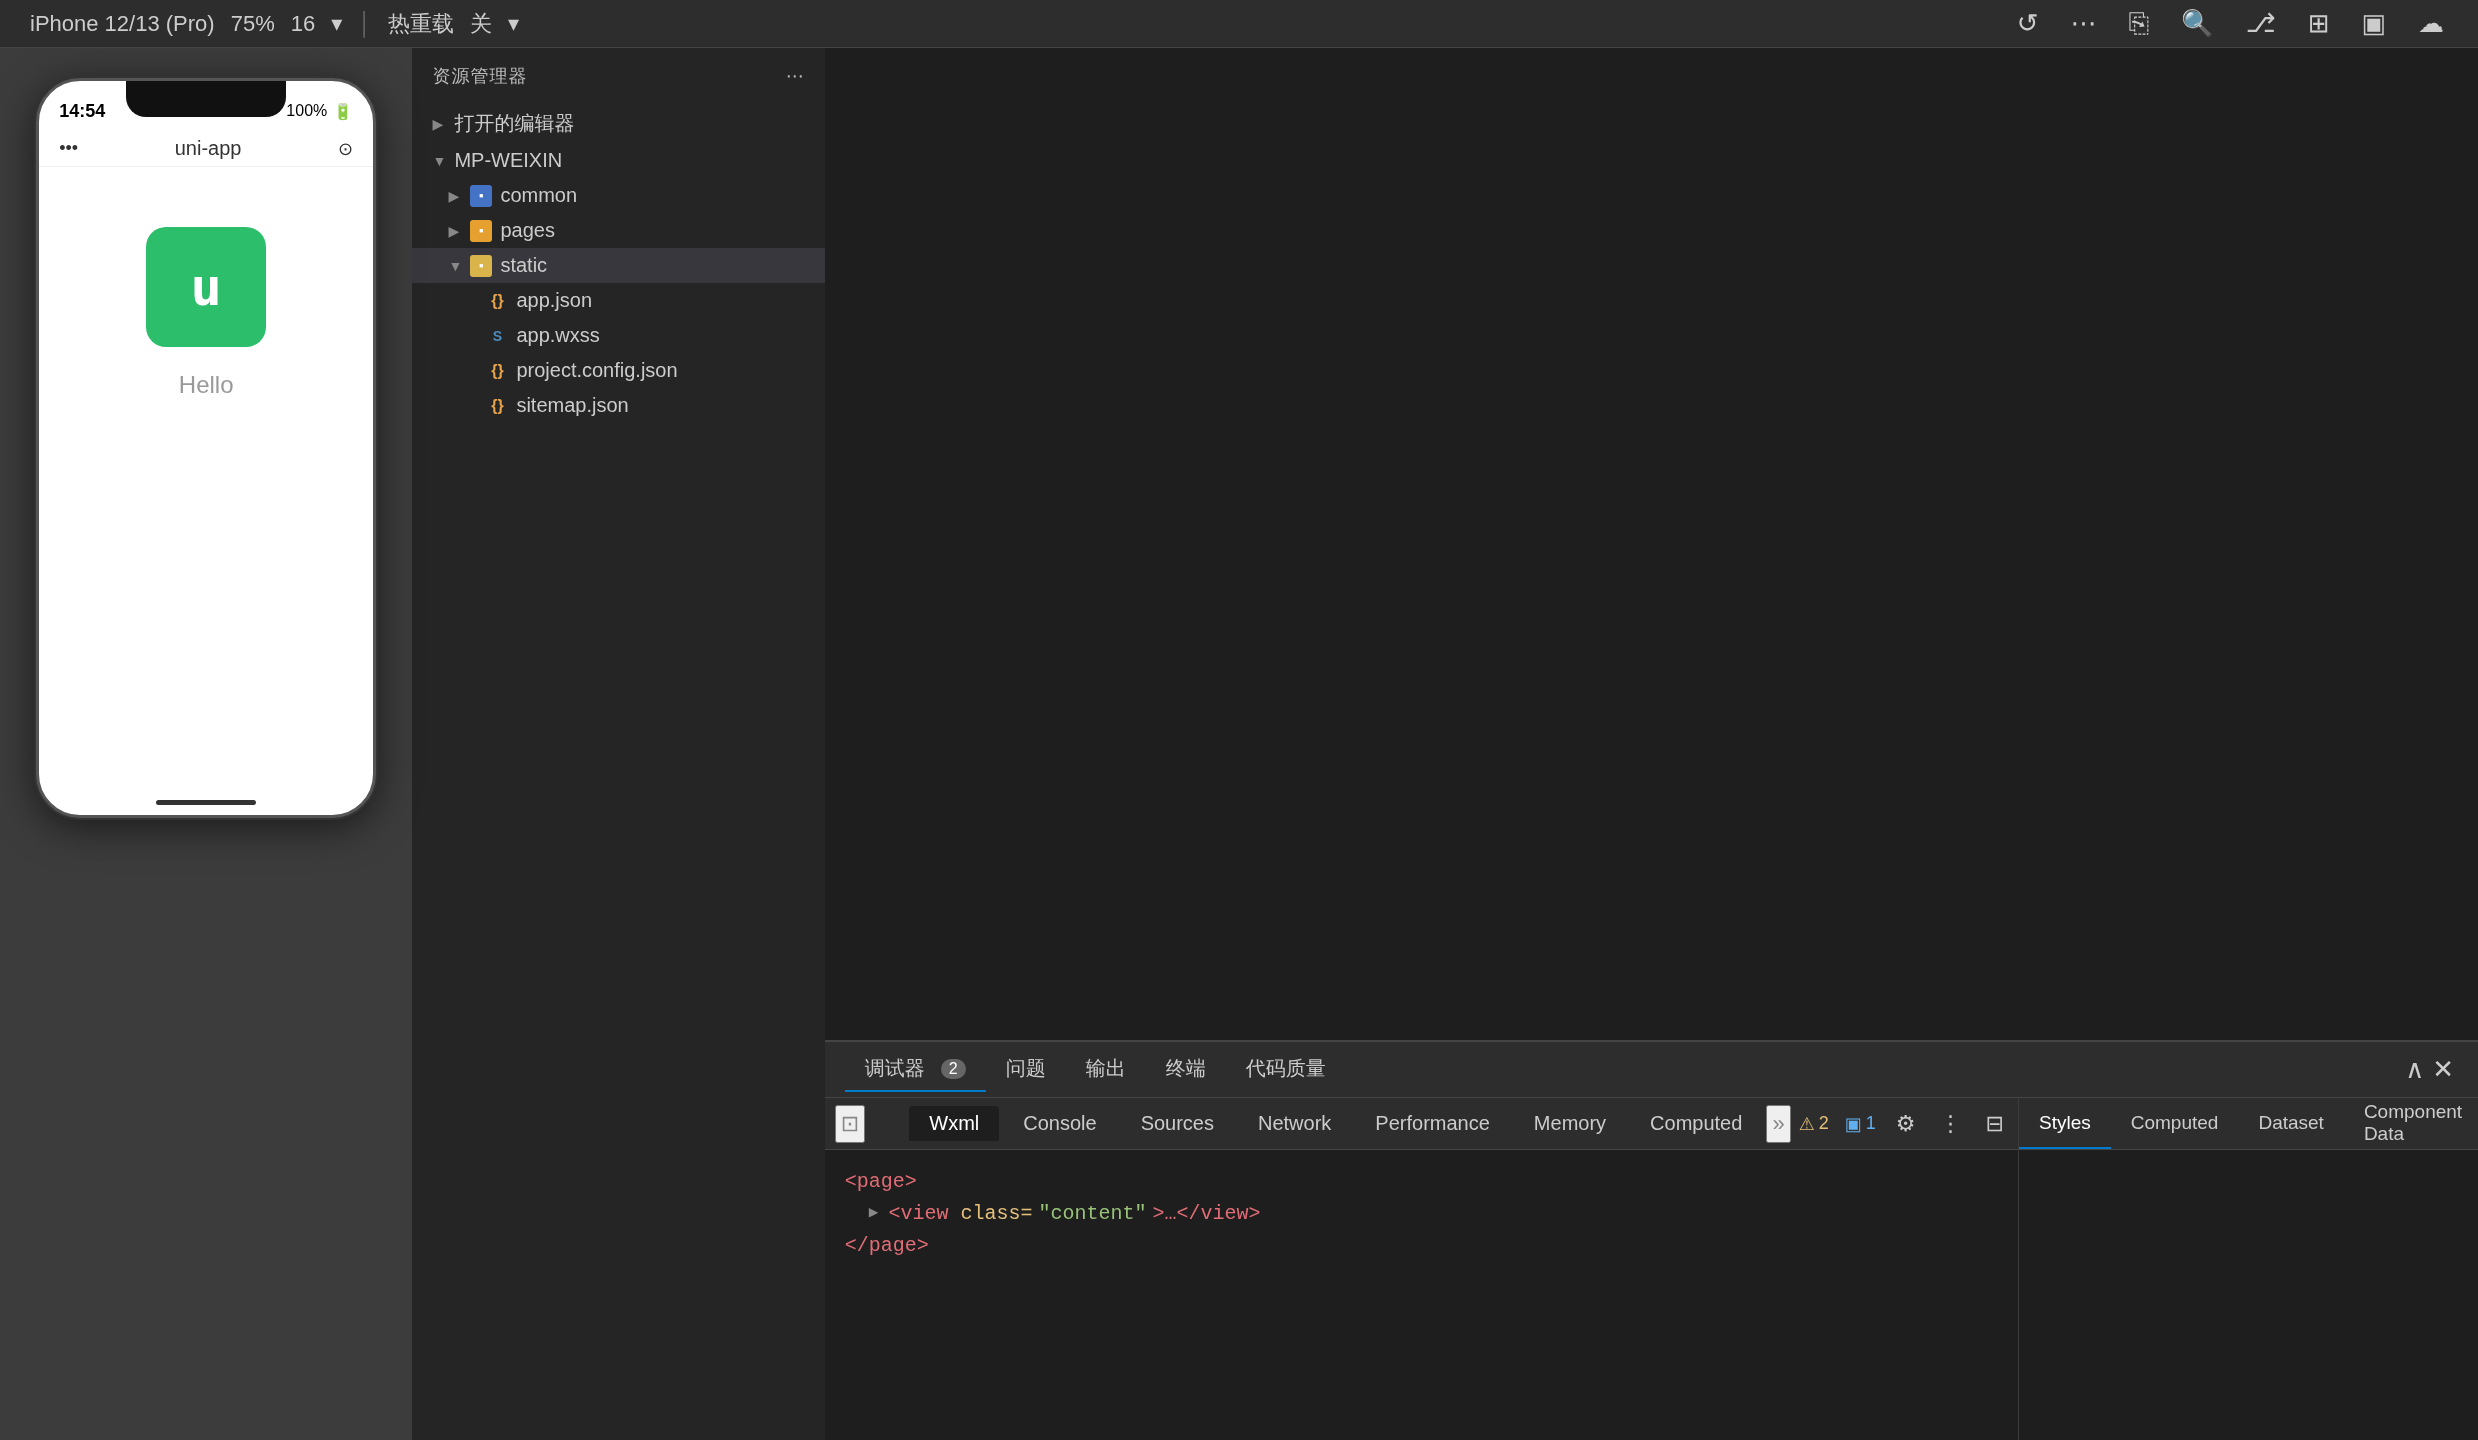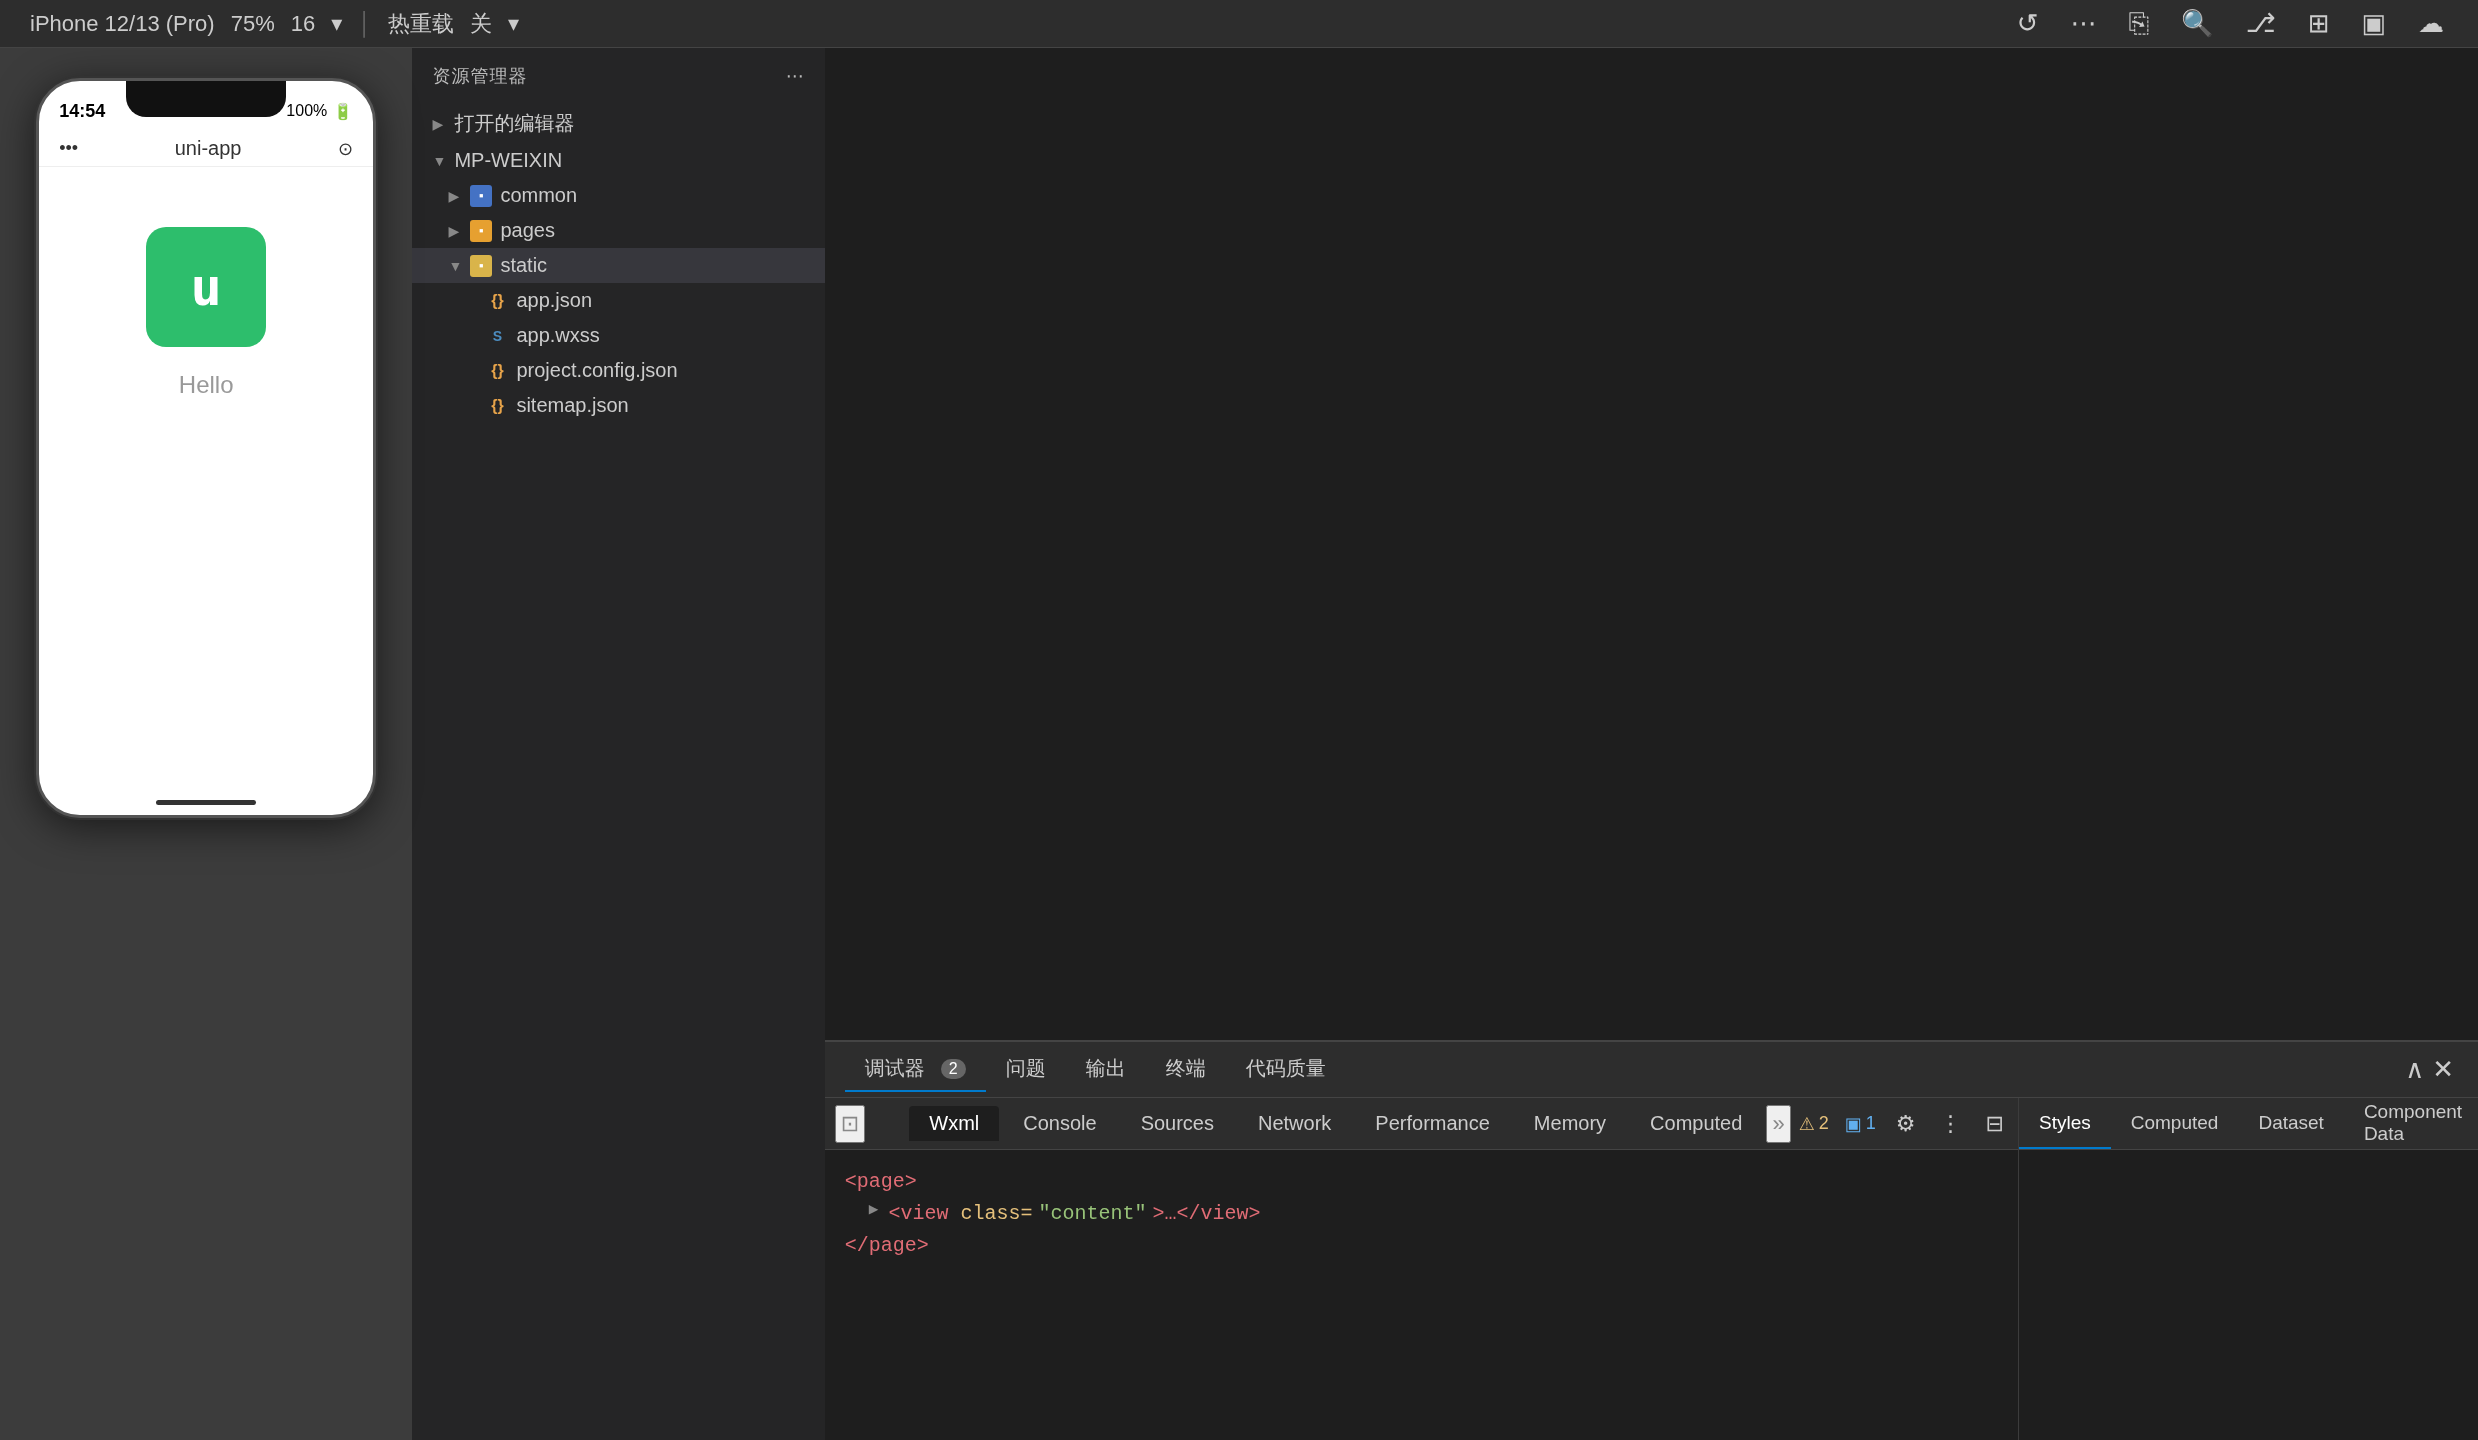--- a/index.html
+++ b/index.html
@@ -277,21 +277,21 @@
       flex: 1;
       background: #1e1e1e;
       padding: 16px 20px;
       font-family: 'Consolas', 'Courier New', monospace;
       font-size: 20px;
       overflow-y: auto;
     }
     .xml-line {
       line-height: 1.6;
       display: flex;
-      align-items: flex-start;
+      align-items: center;
       gap: 6px;
     }
     .xml-tag { color: #e06c75; }
     .xml-attr-name { color: #e5c07b; }
     .xml-attr-value { color: #98c379; }
     .xml-arrow {
       color: #888;
       font-size: 16px;
       cursor: pointer;
       margin-right: 4px;

